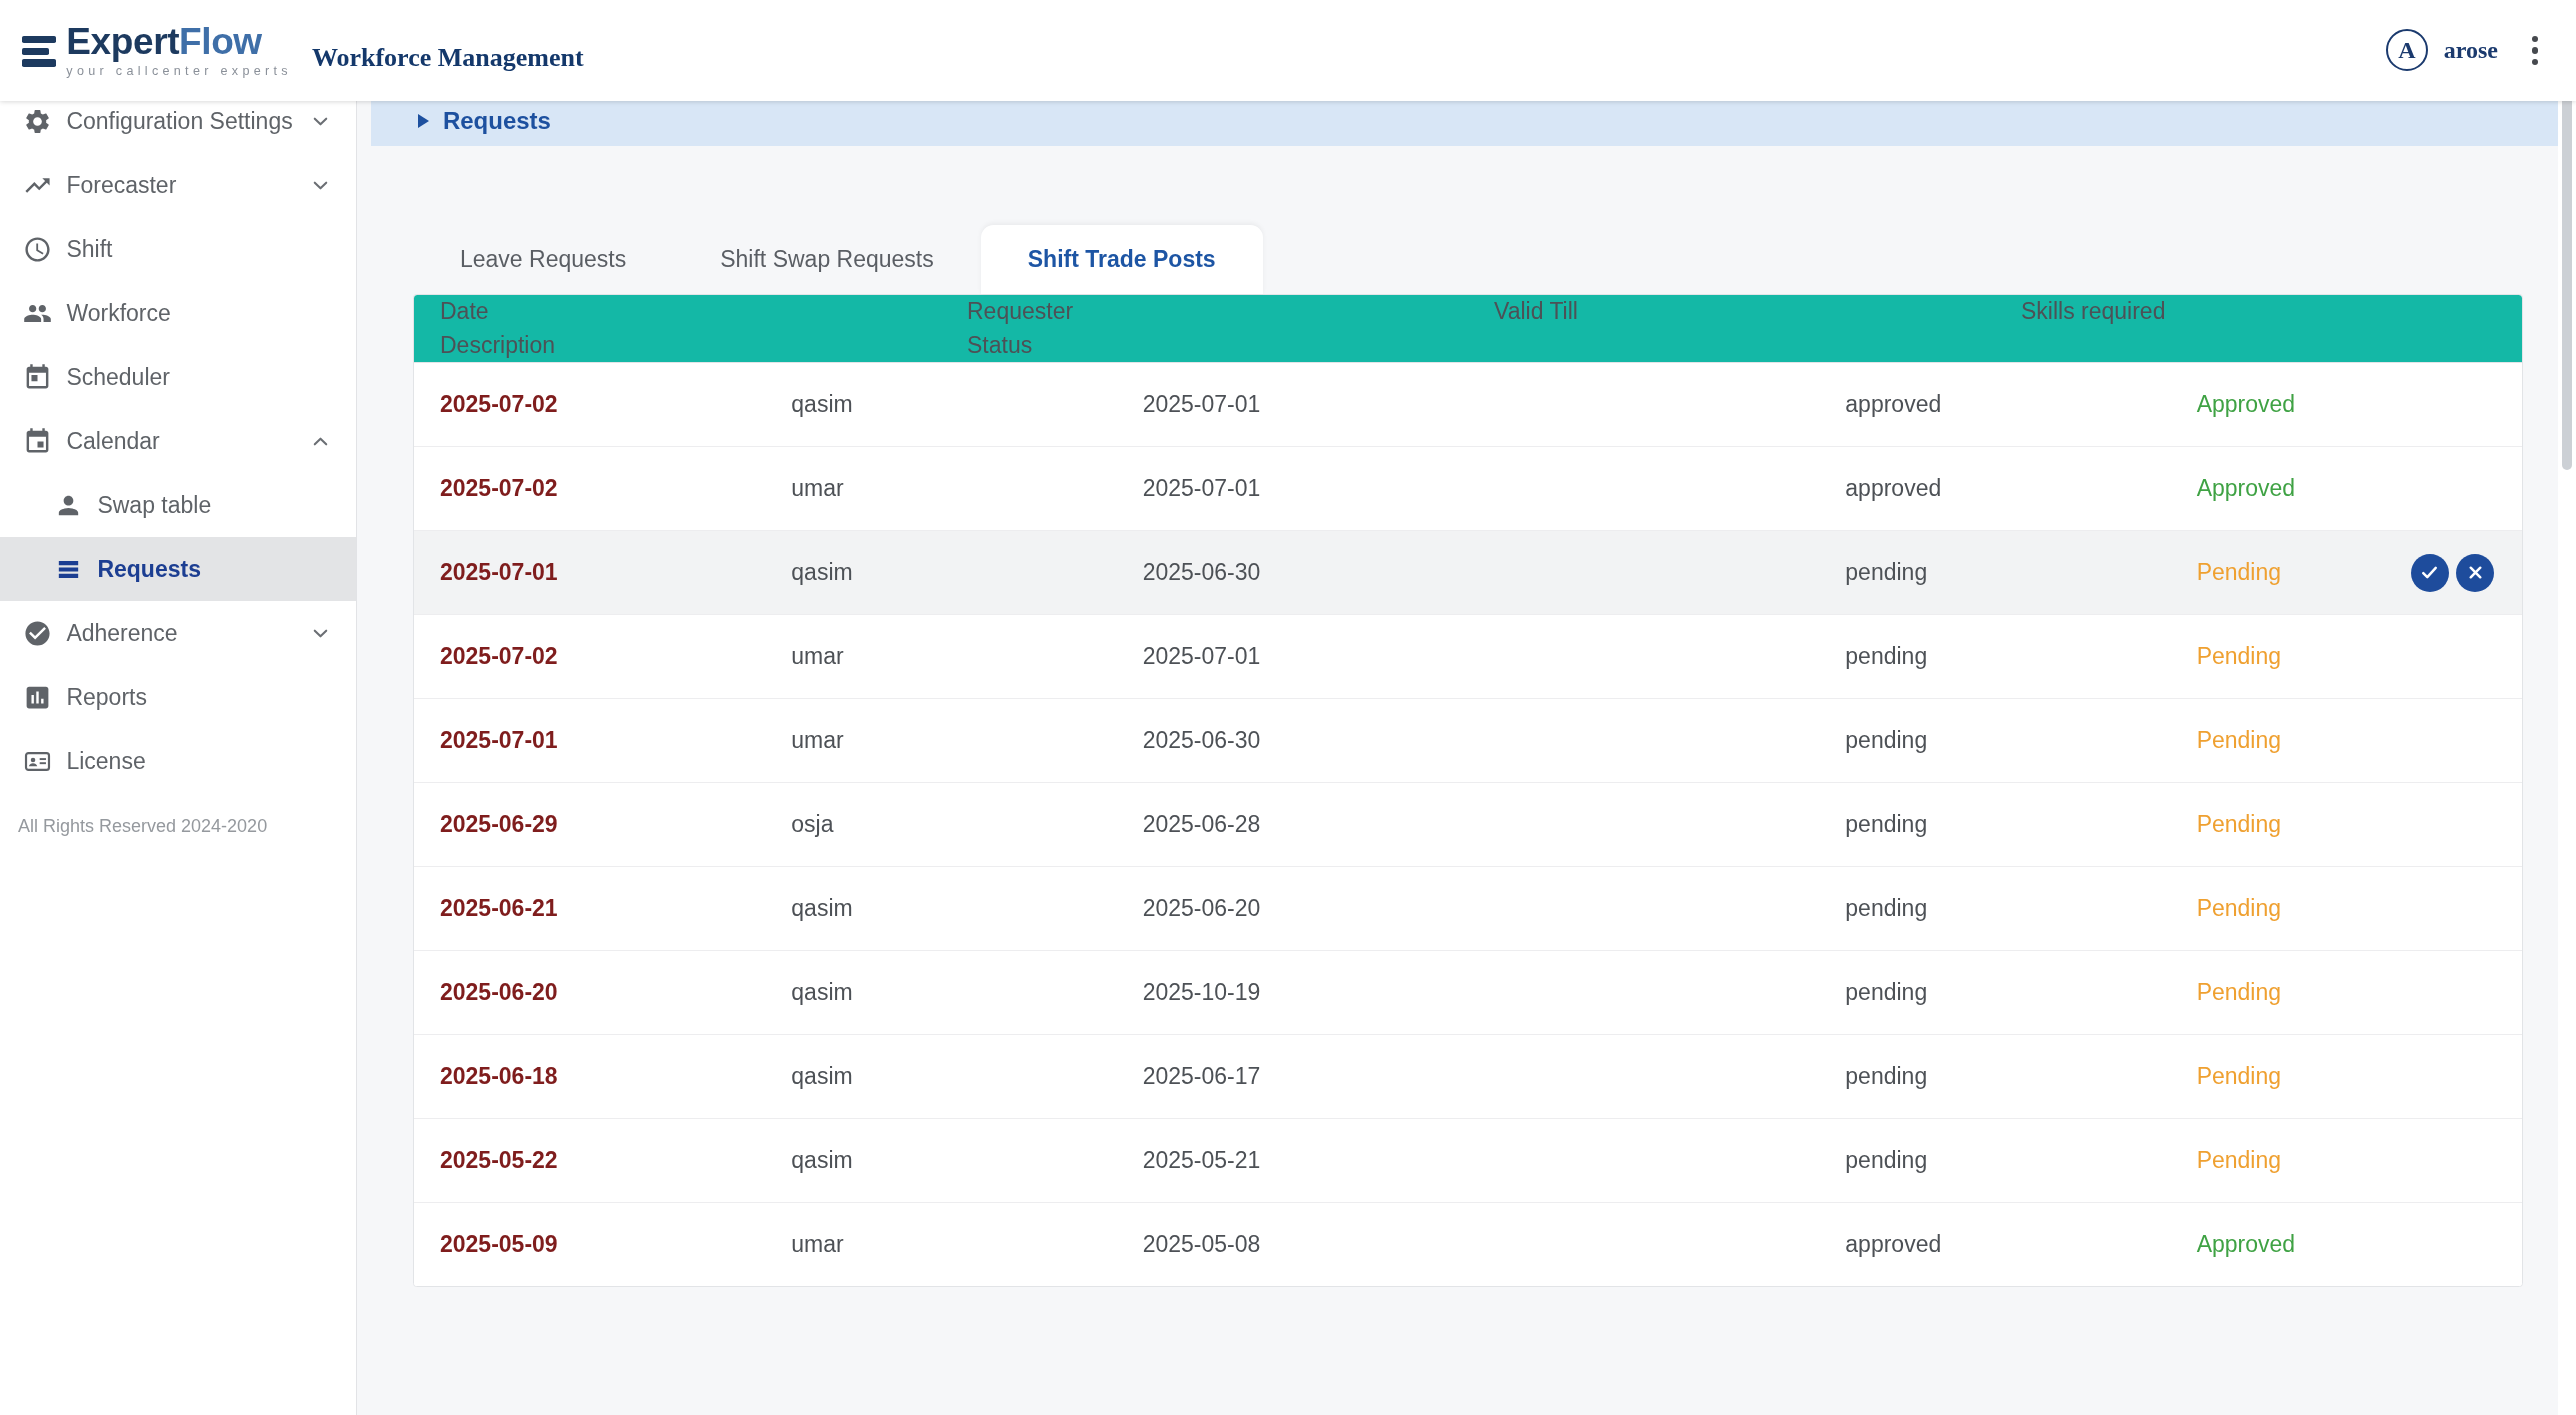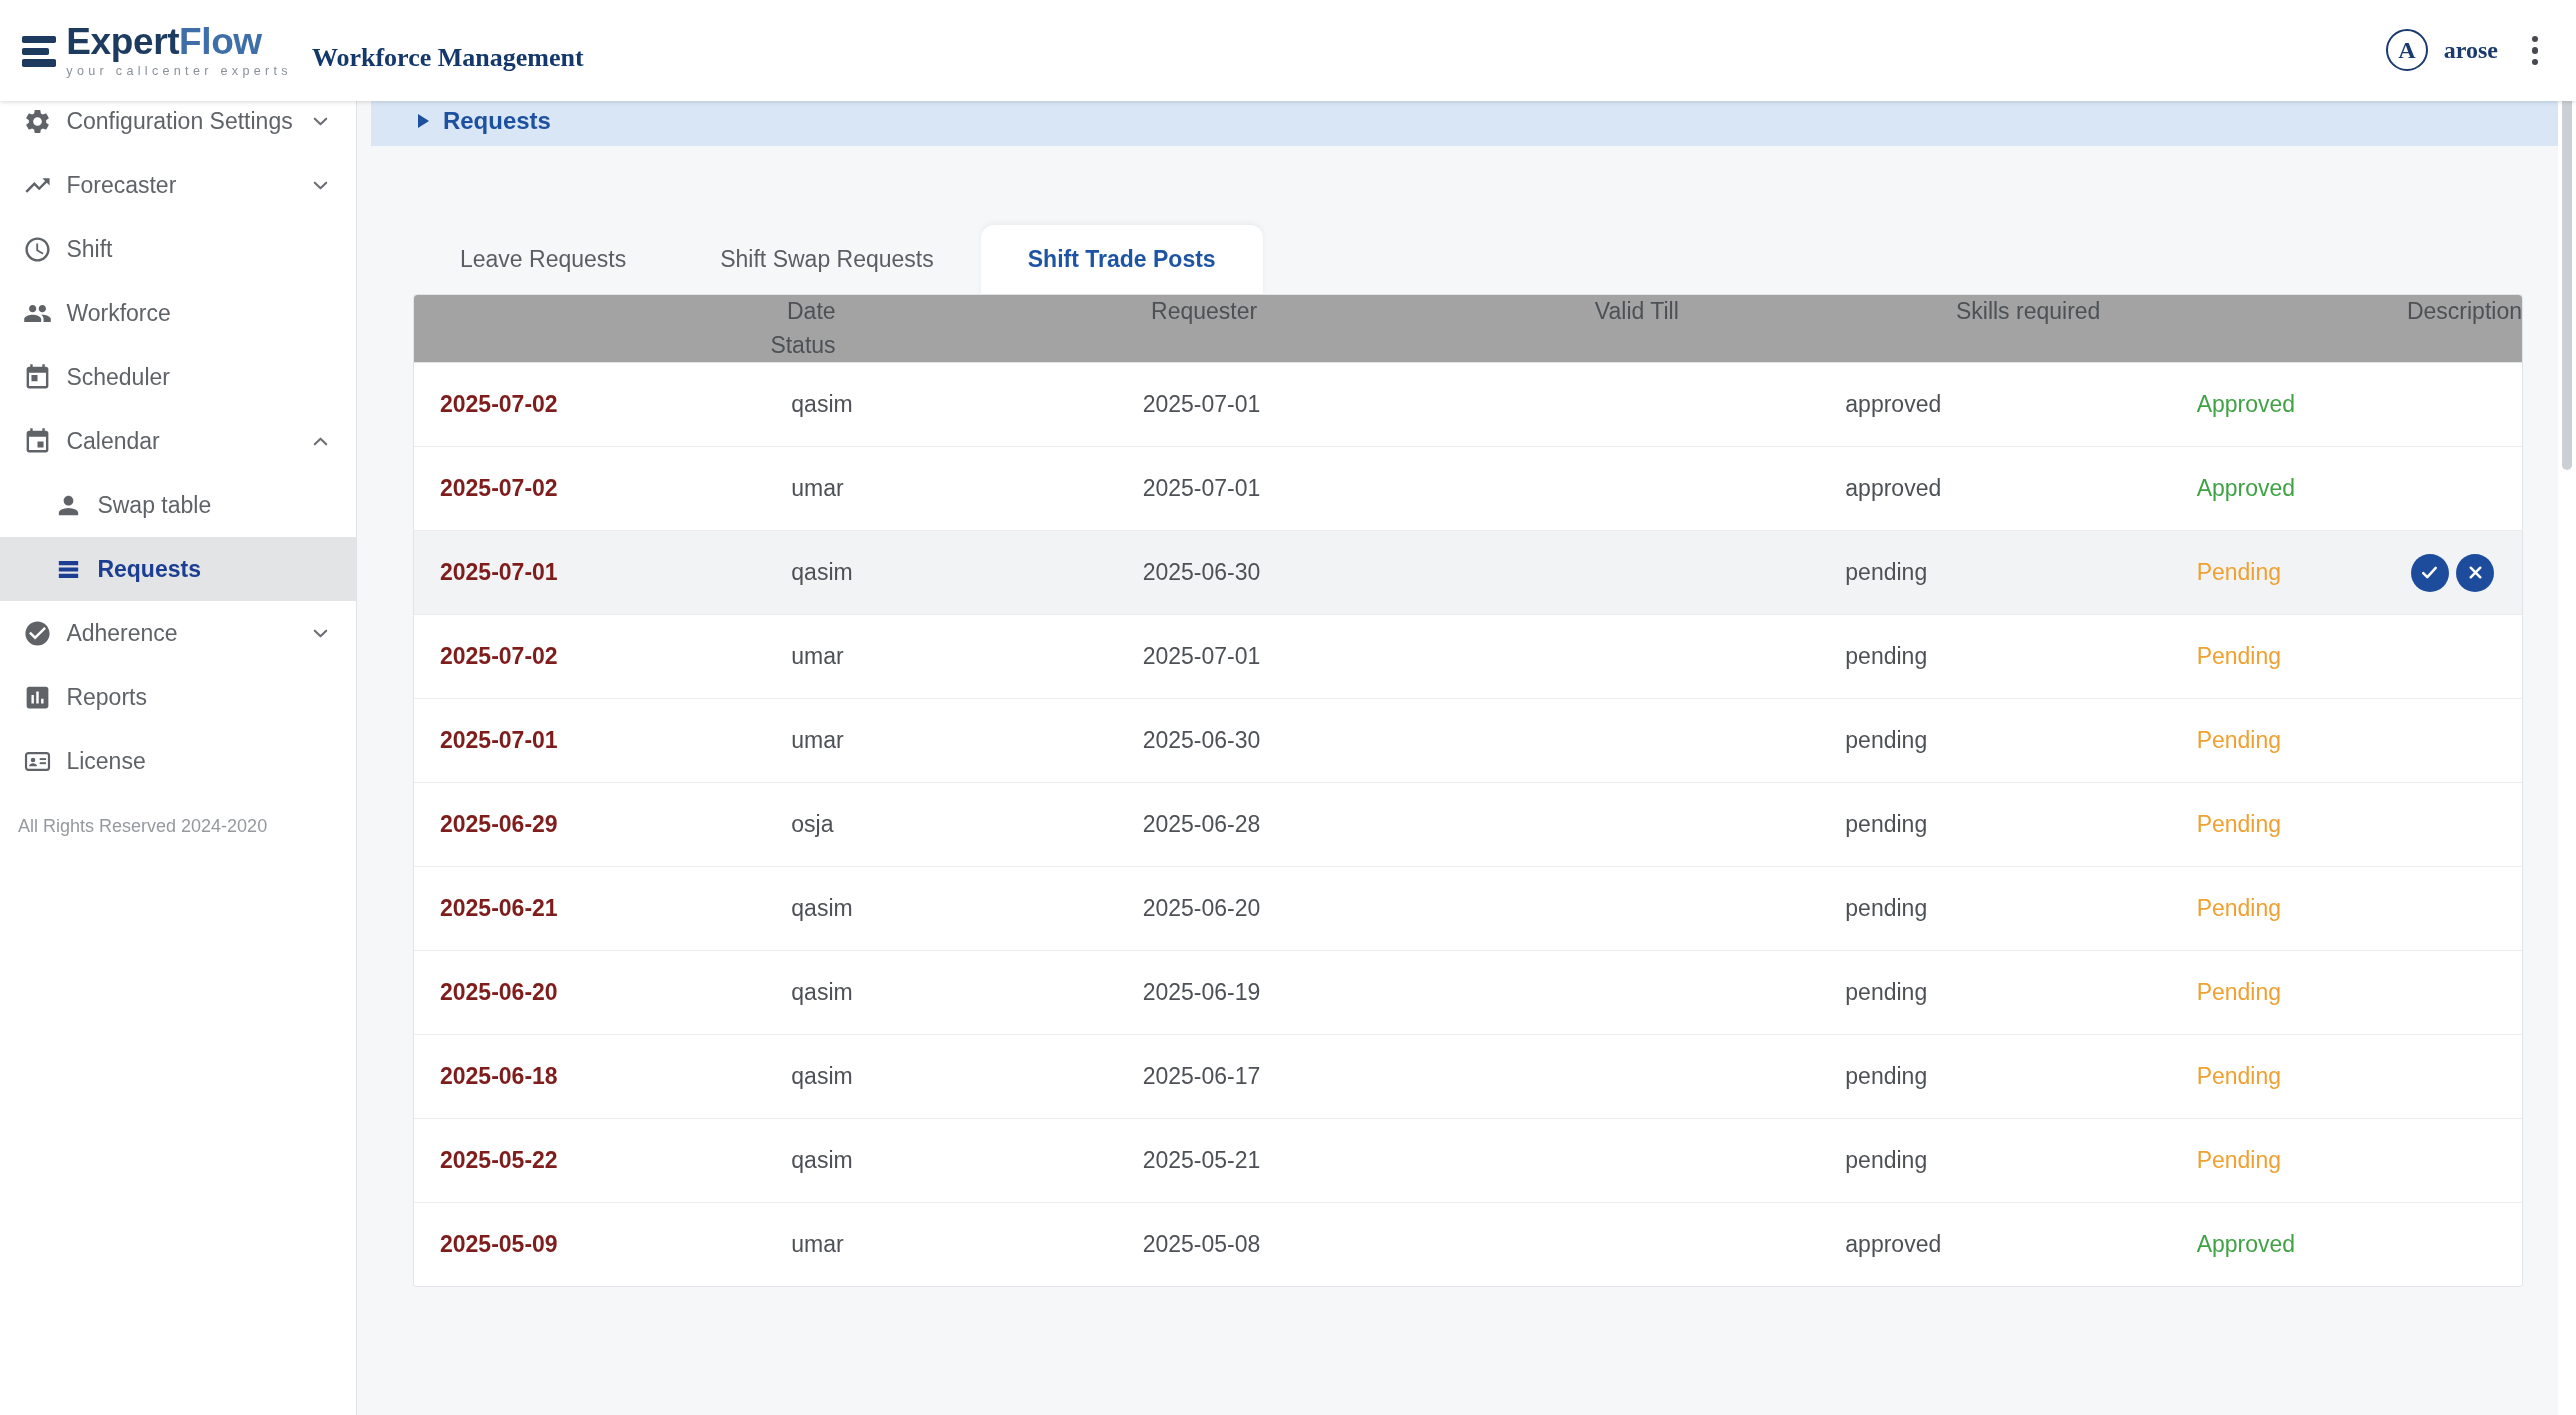--- a/index.html
+++ b/index.html
@@ -73,22 +73,22 @@
   .tab.active{
     background:#fff;border-radius:12.6px 12.6px 0 0;color:#1d55a4;font-weight:700;
     box-shadow:0 -1.8px 5.4px rgba(0,0,0,.05);
   }
 
   .table{
     margin-left:56px;width:2110px;background:#fff;border:0.9px solid #e2e4e7;
     border-radius:3.6px;box-sizing:border-box;
   }
   .thead{
-    display:grid;grid-template-columns:repeat(5,1fr);height:67px;align-items:center;
-    background:#a3a3a3;border-bottom:0.9px solid #e2e4e7;border-radius:3.6px 3.6px 0 0;text-align:right;
+    display:grid;grid-template-columns:repeat(4,1fr);height:67px;align-items:center;
+    background:#14b8a6;border-bottom:0.9px solid #e2e4e7;border-radius:3.6px 3.6px 0 0;
   }
   .th{padding-left:26px;font-size:23px;color:#4d5156;font-weight:500}
   .tr{
     display:grid;grid-template-columns:repeat(6,1fr);height:83px;align-items:center;
     border-bottom:0.9px solid #ededef;position:relative;background:#fff;
   }
   .tr:last-child{border-bottom:none;border-radius:0 0 3.6px 3.6px}
   .tr.highlight{background:#f2f3f4}
   .td{padding-left:26px;font-size:23px;color:#4d5156;white-space:nowrap;overflow:hidden}
   .td.date{font-weight:700;color:#7f1d1d}
@@ -312,21 +312,21 @@
             <div class="td date">2025-06-21</div>
             <div class="td">qasim</div>
             <div class="td">2025-06-20</div>
             <div class="td"></div>
             <div class="td">pending</div>
             <div class="td"><span class="status-pending">Pending</span></div>
           </div>
           <div class="tr">
             <div class="td date">2025-06-20</div>
             <div class="td">qasim</div>
-            <div class="td">2025-06-19</div>
+            <div class="td">2025-10-19</div>
             <div class="td"></div>
             <div class="td">pending</div>
             <div class="td"><span class="status-pending">Pending</span></div>
           </div>
           <div class="tr">
             <div class="td date">2025-06-18</div>
             <div class="td">qasim</div>
             <div class="td">2025-06-17</div>
             <div class="td"></div>
             <div class="td">pending</div>

